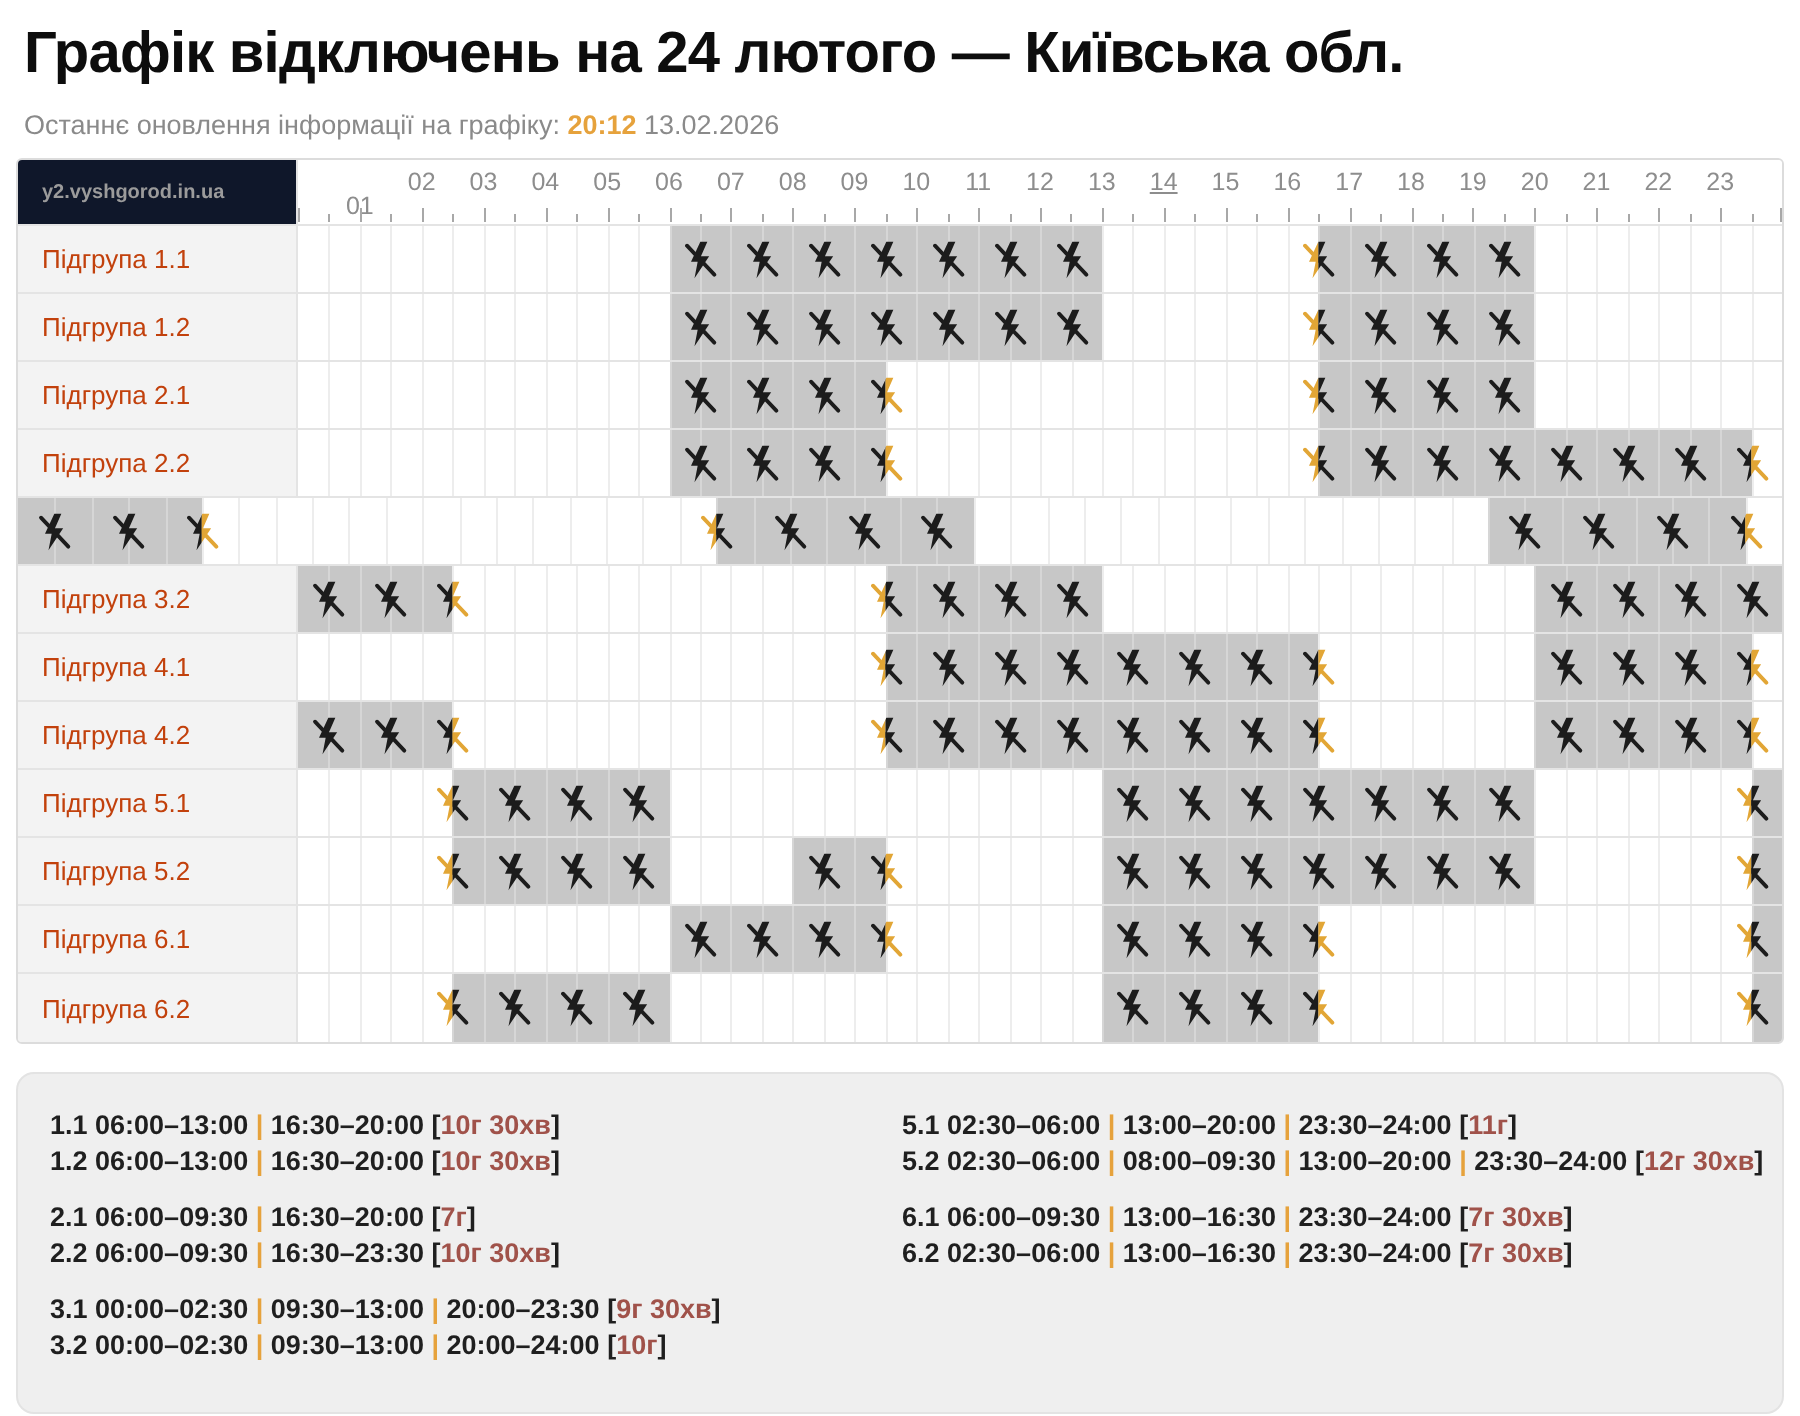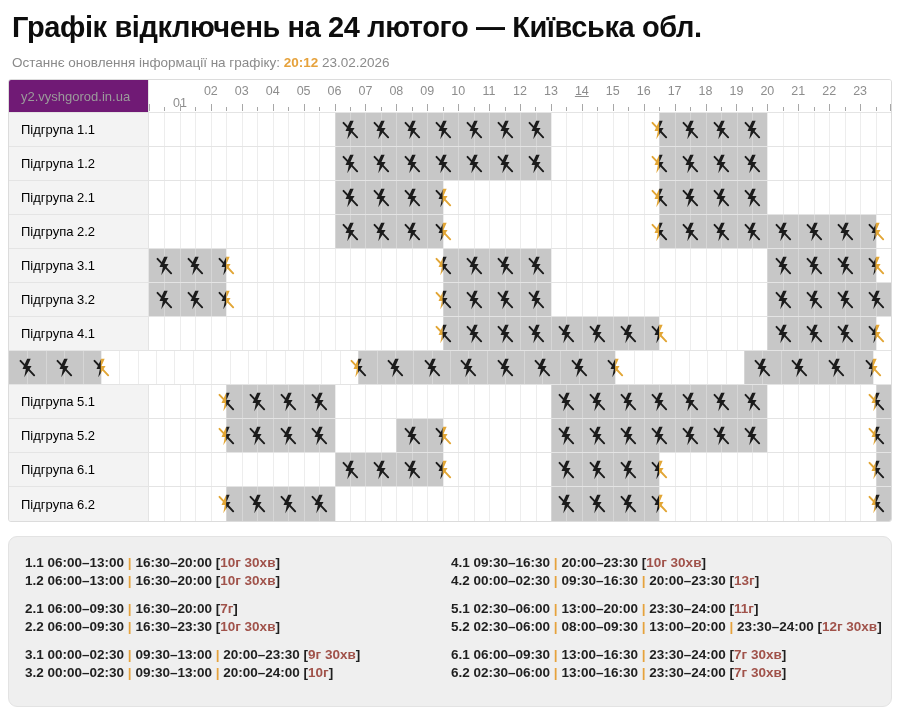--- a/index.html
+++ b/index.html
@@ -13,31 +13,31 @@
   .app{padding:6px 8px 0 8px;}
   .title{font-size:29px;font-weight:700;color:#0d0d0d;letter-spacing:-.4px;
     margin:5px 4px 11px 4px;white-space:nowrap;}
   .update{font-size:13.5px;color:#8a8a8a;margin:0 4px 9px 4px;}
   .update .time{color:var(--sep-orange);font-weight:700;}
   .update .date{color:#8a8a8a;}
   
   .sched{border:1px solid #dcdcdc;border-radius:3px;overflow:hidden;background:#fff;}
   .hdr{display:flex;height:33px;border-bottom:1px solid var(--grid-line);}
   .corner{width:140px;flex:none;display:flex;align-items:center;padding-left:12px;
-    font-size:13px;color:#9b9b9b;background:#701a75;border-right:1px solid var(--grid-line);}
+    font-size:10px;color:#9b9b9b;background:#0f172a;border-right:1px solid var(--grid-line);font-weight:bold;}
   .hours{flex:1;position:relative;background:#fff;}
   .hlabel{position:absolute;top:4px;transform:translateX(-50%);
     font-size:12.5px;color:var(--muted);}
   .tick{position:absolute;bottom:1px;width:1px;background:#a8a8a8;}
   .tick.major{height:7px;}
   .tick.minor{height:4px;}
   .grow{display:flex;height:34px;border-bottom:1px solid var(--grid-line);}
   .grow:last-child{border-bottom:none;}
   .rlabel{width:140px;flex:none;display:flex;align-items:center;padding-left:12px;
-    font-size:13px;color:#000000;background:var(--label-bg);
+    font-size:13px;color:#c2410c;background:var(--label-bg);
     border-right:1px solid var(--grid-line);}
   .cells{flex:1;display:flex;}
   .hour{flex:1;position:relative;display:flex;}
   .half{flex:1;border-left:1px solid #ededed;}
   .hour:first-child .half:first-child{border-left:none;}
   .half.on{background:var(--cell-gray);border-left-color:#d6d6d6;}
   .ic{position:absolute;top:50%;left:50%;width:20px;height:20px;
     transform:translate(-50%,-50%);pointer-events:none;}
   .ic svg{position:absolute;left:0;top:0;width:100%;height:100%;overflow:visible;}
   .ic svg .bolt{fill:currentColor;}
@@ -58,21 +58,21 @@
 </style>
 </head>
 <body>
 
 <div class="app">
   <h1 class="title">Графік відключень на 24 лютого — Київська обл.</h1>
 
   <div class="update">
     <span>Останнє оновлення інформації на графіку:</span>
     <span class="time">20:12</span>
-    <span class="date">23.02.2026</span>
+    <span class="date">13.02.2026</span>
   </div>
 
   <div class="sched">
     <div class="hdr">
       <div class="corner">y2.vyshgorod.in.ua</div>
       <div class="hours">
           <span class="hlabel" style="left: 4.16667%; margin-top: 12px;">01</span>
           <span class="hlabel" style="left: 8.33333%;">02</span>
           <span class="hlabel" style="left: 12.5%;">03</span>
           <span class="hlabel" style="left: 16.6667%;">04</span>
@@ -804,21 +804,20 @@
                     <path class="bolt" d="M12.2 1 6.6 13.1h4L8.7 23l8.8-13.3h-4.9L16.4 1z"></path>
                     <path class="slash" d="M4.2 3.4 20.6 20.8"></path>
                   </svg></span><span class="c-yellow"><svg class="rh" viewBox="0 0 24 24">
                     <path class="bolt" d="M12.2 1 6.6 13.1h4L8.7 23l8.8-13.3h-4.9L16.4 1z"></path>
                     <path class="slash" d="M4.2 3.4 20.6 20.8"></path>
                   </svg></span></span>
             </div>
           </div>
         </div>
         <div class="grow">
-          <div class="rlabel">Підгрупа 3.1</div>
           <div class="cells">
             <div class="hour">
               <div class="half on"></div>
               <div class="half on"></div>
               <span class="ic c-black">
                 <svg class="" viewBox="0 0 24 24">
                   <path class="bolt" d="M12.2 1 6.6 13.1h4L8.7 23l8.8-13.3h-4.9L16.4 1z"></path>
                   <path class="slash" d="M4.2 3.4 20.6 20.8"></path>
                 </svg>
               </span>
@@ -1319,20 +1318,21 @@
                     <path class="bolt" d="M12.2 1 6.6 13.1h4L8.7 23l8.8-13.3h-4.9L16.4 1z"></path>
                     <path class="slash" d="M4.2 3.4 20.6 20.8"></path>
                   </svg></span><span class="c-yellow"><svg class="rh" viewBox="0 0 24 24">
                     <path class="bolt" d="M12.2 1 6.6 13.1h4L8.7 23l8.8-13.3h-4.9L16.4 1z"></path>
                     <path class="slash" d="M4.2 3.4 20.6 20.8"></path>
                   </svg></span></span>
             </div>
           </div>
         </div>
         <div class="grow">
+          <div class="rlabel">Підгрупа 4.2</div>
           <div class="cells">
             <div class="hour">
               <div class="half on"></div>
               <div class="half on"></div>
               <span class="ic c-black">
                 <svg class="" viewBox="0 0 24 24">
                   <path class="bolt" d="M12.2 1 6.6 13.1h4L8.7 23l8.8-13.3h-4.9L16.4 1z"></path>
                   <path class="slash" d="M4.2 3.4 20.6 20.8"></path>
                 </svg>
               </span>
@@ -2211,24 +2211,20 @@
           <div class="lline">2.1 <span>06:00–09:30</span><span class="sep"> | </span><span>16:30–20:00</span> [<span class="dur">7г</span>]</div>
           <div class="lline">2.2 <span>06:00–09:30</span><span class="sep"> | </span><span>16:30–23:30</span> [<span class="dur">10г 30хв</span>]</div>
         </div>
         <div class="lgroup">
           <div class="lline">3.1 <span>00:00–02:30</span><span class="sep"> | </span><span>09:30–13:00</span><span class="sep"> | </span><span>20:00–23:30</span> [<span class="dur">9г 30хв</span>]</div>
           <div class="lline">3.2 <span>00:00–02:30</span><span class="sep"> | </span><span>09:30–13:00</span><span class="sep"> | </span><span>20:00–24:00</span> [<span class="dur">10г</span>]</div>
         </div>
       </div>
       <div class="lcol">
         <div class="lgroup">
-          <div class="lline">4.1 <span>09:30–16:30</span><span class="sep"> | </span><span>20:00–23:30</span> [<span class="dur">10г 30хв</span>]</div>
-          <div class="lline">4.2 <span>00:00–02:30</span><span class="sep"> | </span><span>09:30–16:30</span><span class="sep"> | </span><span>20:00–23:30</span> [<span class="dur">13г</span>]</div>
-        </div>
-        <div class="lgroup">
           <div class="lline">5.1 <span>02:30–06:00</span><span class="sep"> | </span><span>13:00–20:00</span><span class="sep"> | </span><span>23:30–24:00</span> [<span class="dur">11г</span>]</div>
           <div class="lline">5.2 <span>02:30–06:00</span><span class="sep"> | </span><span>08:00–09:30</span><span class="sep"> | </span><span>13:00–20:00</span><span class="sep"> | </span><span>23:30–24:00</span> [<span class="dur">12г 30хв</span>]</div>
         </div>
         <div class="lgroup">
           <div class="lline">6.1 <span>06:00–09:30</span><span class="sep"> | </span><span>13:00–16:30</span><span class="sep"> | </span><span>23:30–24:00</span> [<span class="dur">7г 30хв</span>]</div>
           <div class="lline">6.2 <span>02:30–06:00</span><span class="sep"> | </span><span>13:00–16:30</span><span class="sep"> | </span><span>23:30–24:00</span> [<span class="dur">7г 30хв</span>]</div>
         </div>
       </div>
     </div>
 </div>

